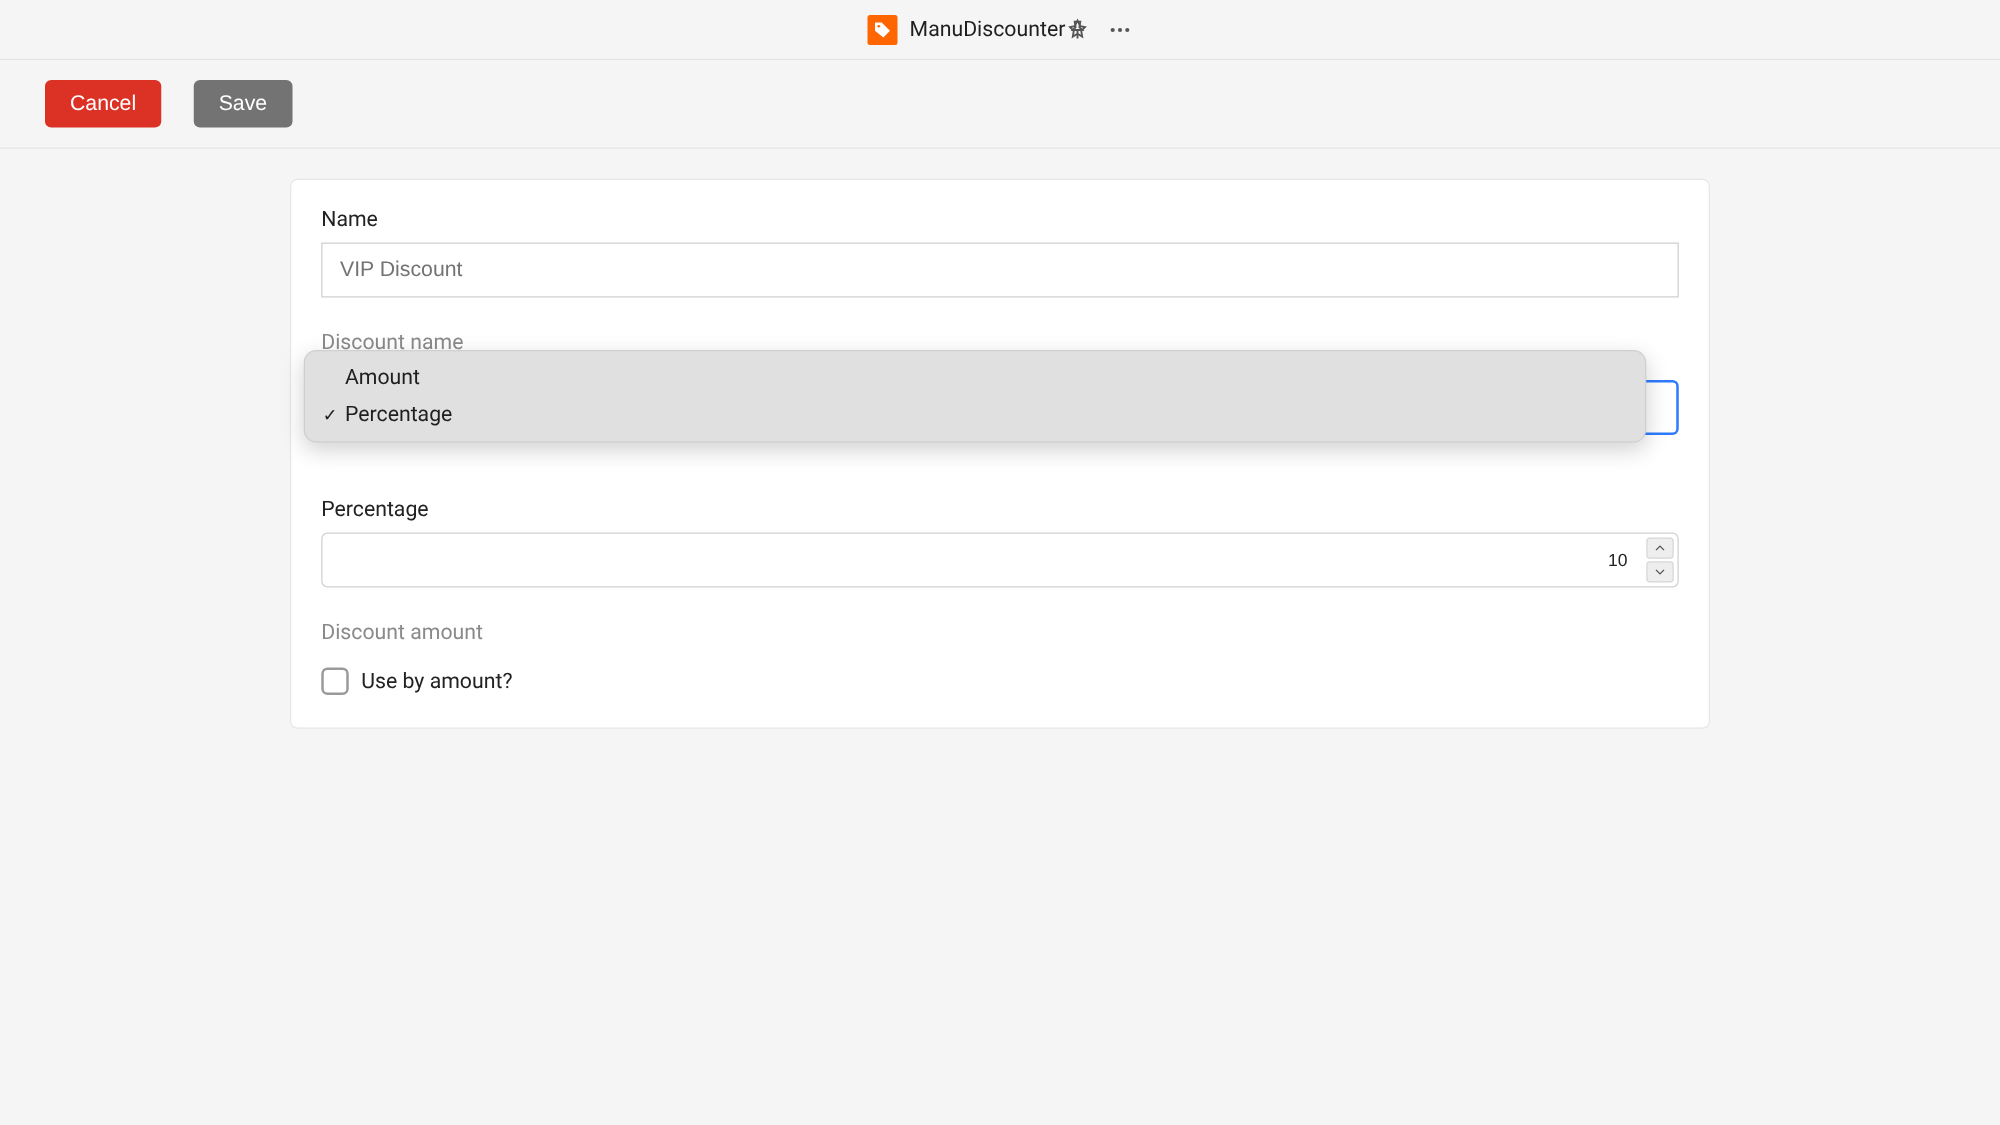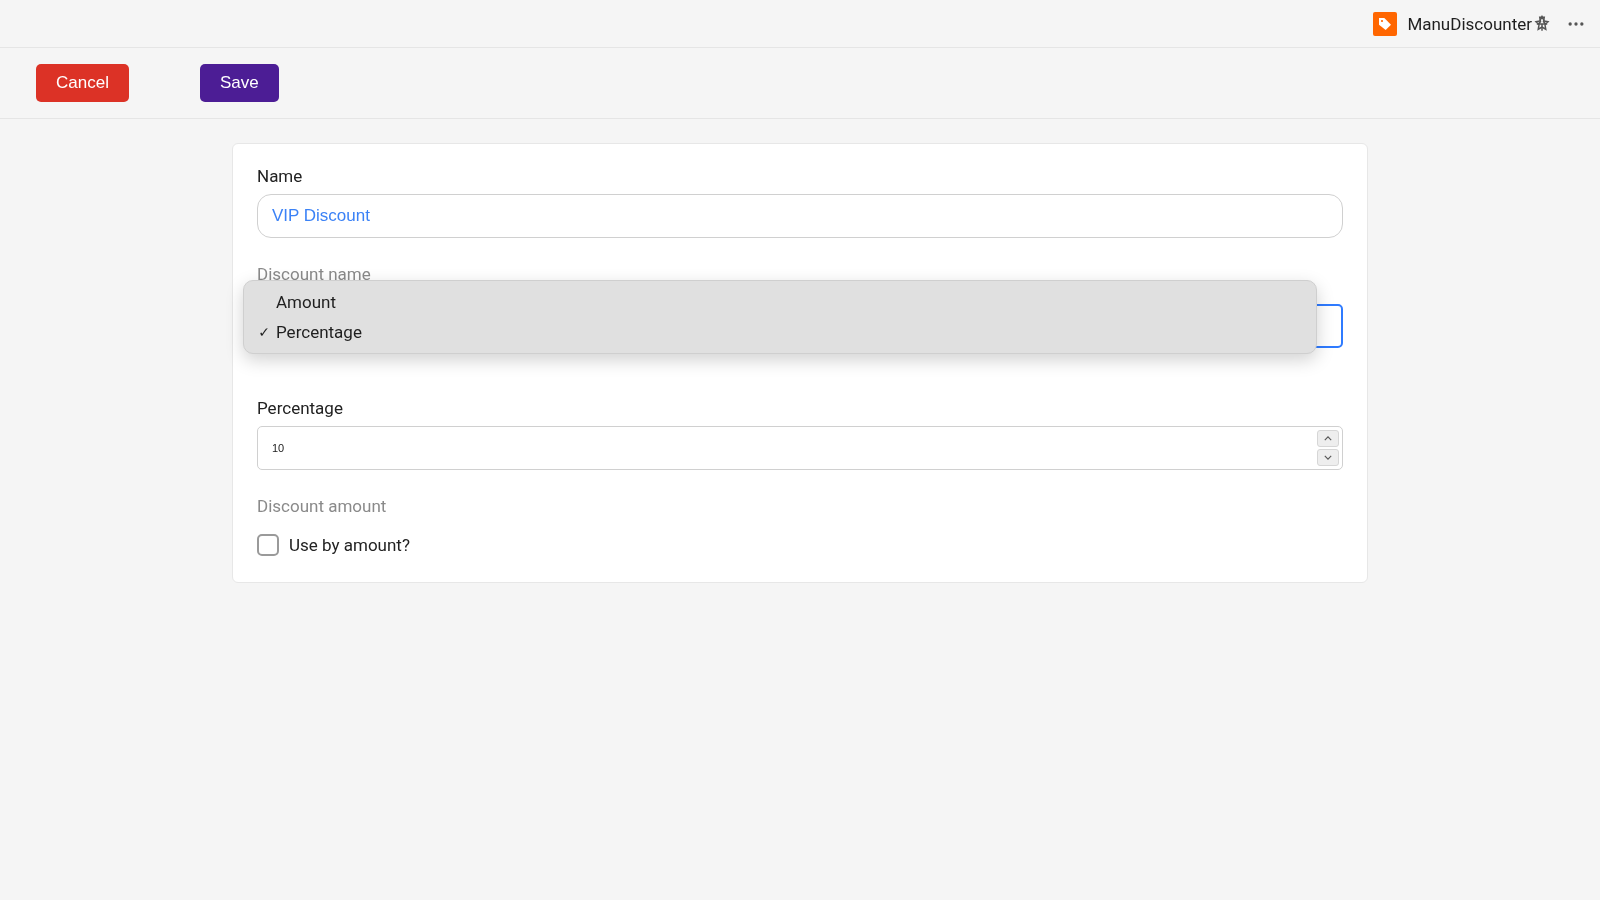--- a/index.html
+++ b/index.html
@@ -14,21 +14,21 @@
   }
 
   
   .topbar {
     height: 48px;
     background: #f5f5f5;
     border-bottom: 1px solid #e5e5e5;
     display: flex;
     align-items: center;
     padding: 4px 14px;
-    justify-content: flex-end;
+    justify-content: center;
   }
   .topbar-left {
     display: flex;
     align-items: center;
     gap: 10px;
   }
   .app-icon {
     width: 24px;
     height: 24px;
     background: #ff6600;
@@ -74,21 +74,21 @@
   }
   .btn {
     border: none;
     border-radius: 5px;
     padding: 9px 20px;
     font-size: 17px;
     color: #fff;
     cursor: pointer;
   }
   .btn-cancel { background: #dc3226; }
-  .btn-save   { background: #4c1d95; margin-left: 45px; }
+  .btn-save   { background: #737373; }
 
   
   .card-wrap {
     display: flex;
     justify-content: center;
     padding-top: 24px;
   }
   .card {
     width: 1136px;
     background: #fff;
@@ -102,24 +102,24 @@
   .form-label {
     display: block;
     font-size: 17px;
     color: #222;
     margin-bottom: 8px;
   }
   .text-input {
     width: 100%;
     height: 44px;
     border: 1px solid #d0d0d0;
-    border-radius: 14px;
+    border-radius: 0;
     padding: 0 14px;
     font-size: 17px;
-    color: #3b82f6;
+    color: #737373;
     background: #fff;
   }
   .help-text {
     margin-top: 26px;
     font-size: 17px;
     color: #8a8a8a;
   }
 
   
   .select-focus-outline {
@@ -171,23 +171,24 @@
   
   .number-wrap {
     position: relative;
   }
   .number-input {
     width: 100%;
     height: 44px;
     border: 1px solid #d0d0d0;
     border-radius: 5px;
     padding: 0 40px 0 14px;
-    font-size: 11px;
+    font-size: 14px;
     color: #222;
     background: #fff;
+    text-align: right;
   }
   .spinner {
     position: absolute;
     right: 4px;
     top: 4px;
     width: 22px;
     height: 36px;
     display: flex;
     flex-direction: column;
     gap: 2px;

